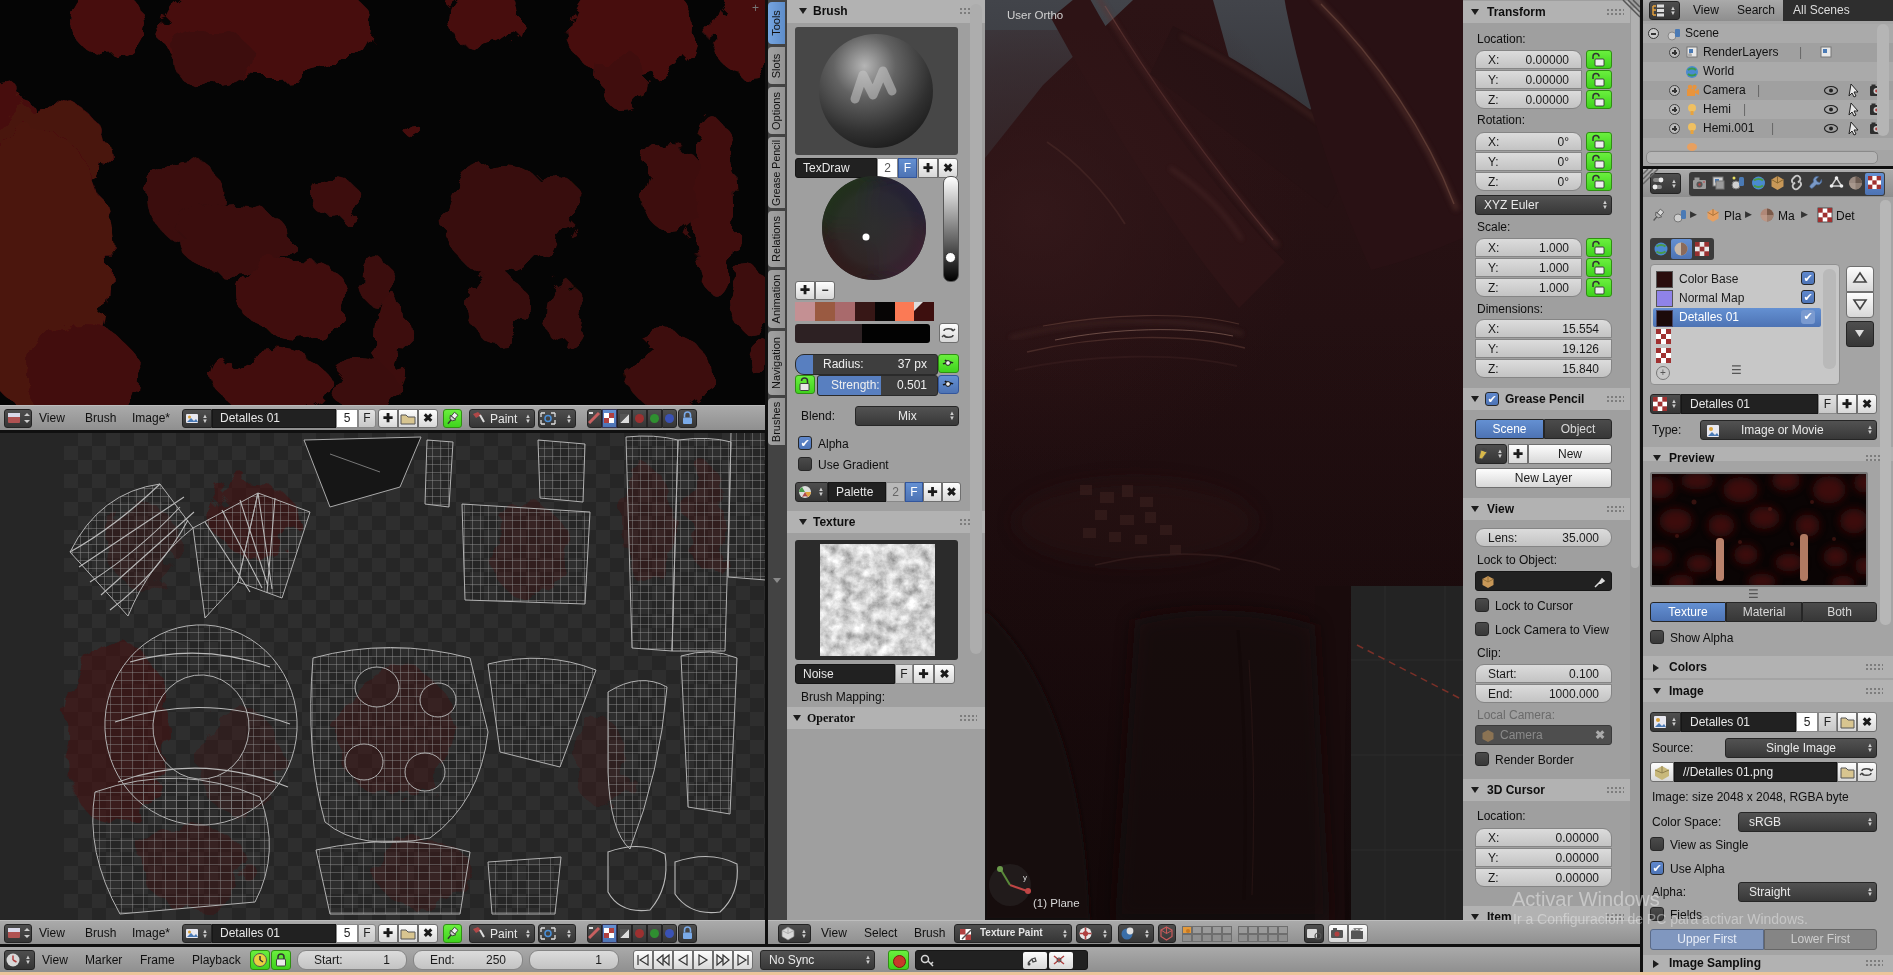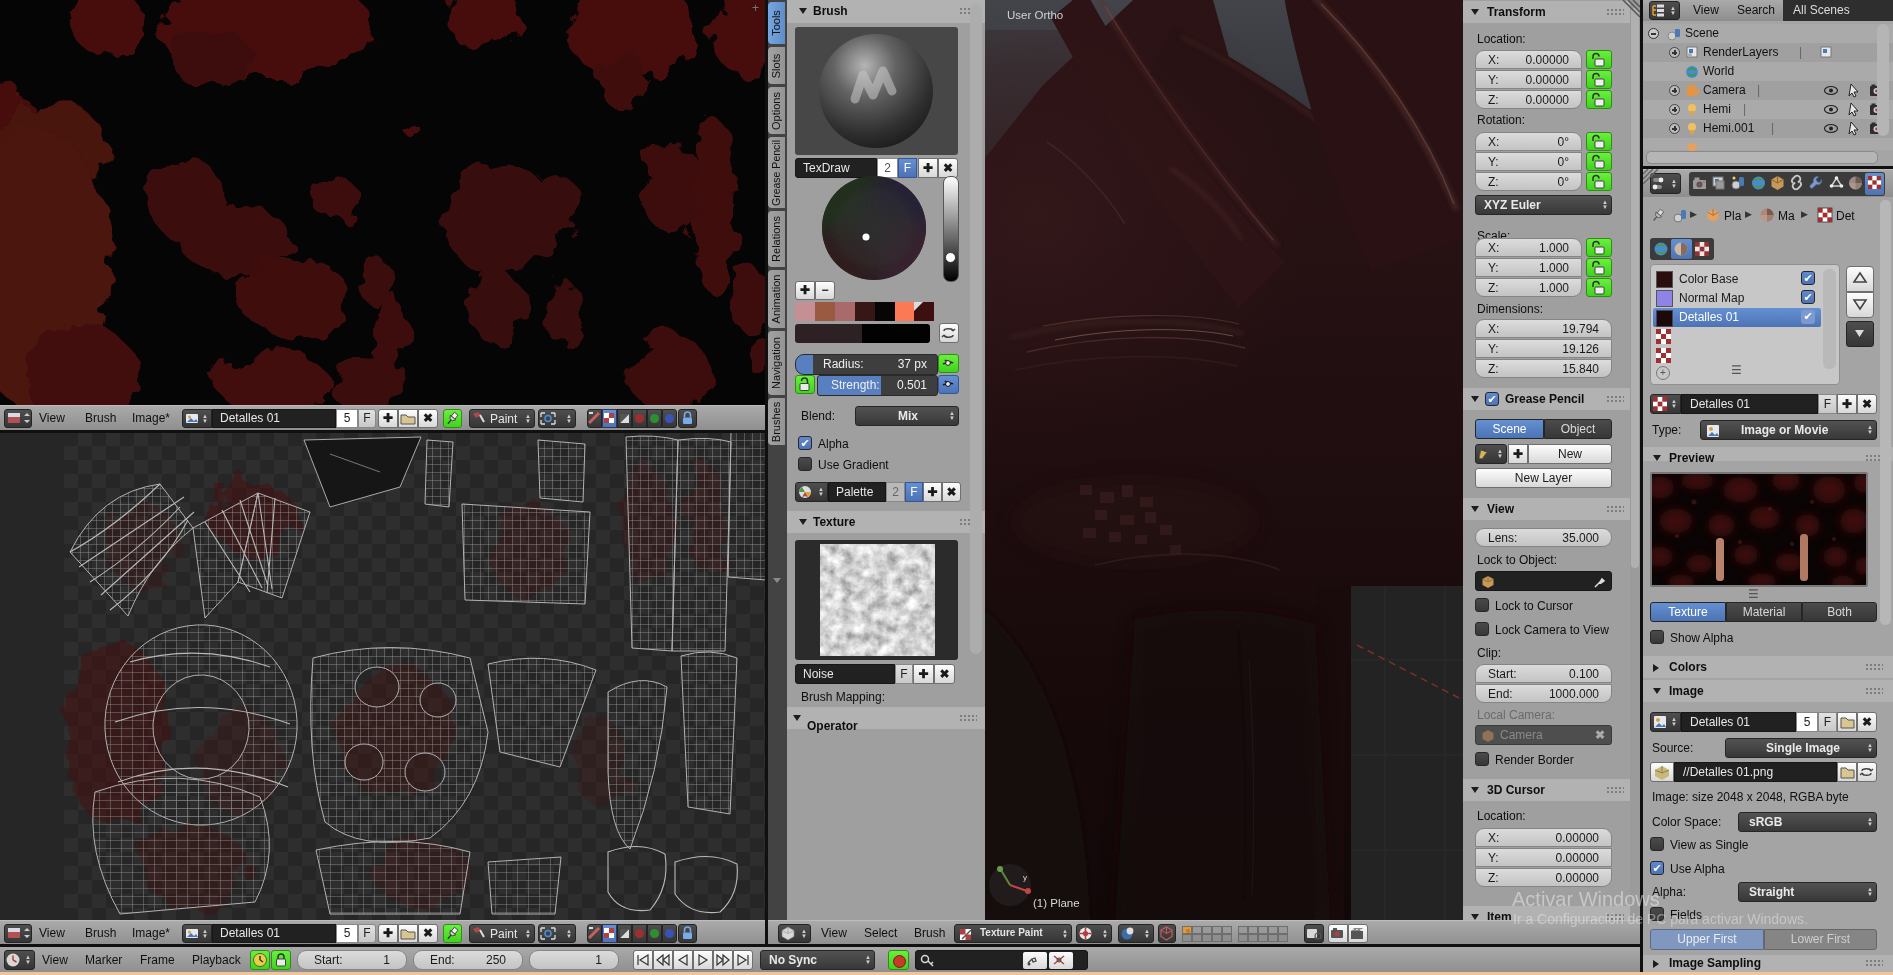--- a/index.html
+++ b/index.html
@@ -3,21 +3,21 @@
 html,body{margin:0;padding:0;background:#000;}
 #page{position:relative;width:1893px;height:975px;overflow:hidden;background:#9a9a9a;font-family:"Liberation Sans",sans-serif;font-size:12px;color:#111;}
 .abs{position:absolute;}
 .hdr{background:linear-gradient(#aaaaaa,#8e8e8e);border-top:1px solid #bdbdbd;}
 .mtxt{color:#101010;font-size:12px;line-height:20px;}
 .btnw{background:linear-gradient(#fdfdfd,#d8d8d8);border:1px solid #6f6f6f;border-radius:3px;box-sizing:border-box;color:#1a1a1a;text-align:center;}
 .btnd{background:linear-gradient(#4e4e4e,#353535);border:1px solid #242424;border-radius:3px;box-sizing:border-box;color:#e6e6e6;}
 .fld{background:linear-gradient(#dcdcdc,#c3c3c3);border:1px solid #858585;border-radius:9px;box-sizing:border-box;color:#1a1a1a;}
 .fldd{background:linear-gradient(#dcdcdc,#c3c3c3);border:1px solid #858585;box-sizing:border-box;color:#1a1a1a;}
 .tfld{background:#212121;border:1px solid #161616;border-radius:3px;box-sizing:border-box;color:#e8e8e8;}
-.menu{background:linear-gradient(#525252,#383838);border:1px solid #262626;border-radius:3px;box-sizing:border-box;color:#e9e9e9;font-weight:bold;}
+.menu{background:linear-gradient(#525252,#383838);border:1px solid #262626;border-radius:3px;box-sizing:border-box;color:#e9e9e9;}
 .blue{background:linear-gradient(#6490d2,#4d73b4)!important;color:#fff!important;}
 .grn{background:linear-gradient(#6aef3e,#3fd31d);border:1px solid #2f8f12;border-radius:3px;box-sizing:border-box;}
 .phead{background:#b2b2b2;color:#0e0e0e;}
 .lbl{color:#0e0e0e;font-size:12px;}
 .chk{width:14px;height:14px;border-radius:3px;background:linear-gradient(#4a4a4a,#383838);border:1px solid #272727;box-sizing:border-box;}
 .chk.on{background:linear-gradient(#6088cc,#4d74b6);color:#fff;font-size:11px;line-height:12px;text-align:center;}
 .updn{position:absolute;right:3px;top:0;height:100%;display:flex;flex-direction:column;justify-content:center;color:#cfcfcf;font-size:6px;line-height:5px;}
 .grip{width:18px;height:9px;background-image:radial-gradient(circle,#7d7d7d 1px,rgba(0,0,0,0) 1.2px);background-size:4px 4px;}
 .seg{box-sizing:border-box;background:linear-gradient(#4b4b4b,#373737);color:#d9d9d9;text-align:center;border:1px solid #262626;}
 .tri-r{display:inline-block;width:0;height:0;border-left:6px solid #1c1c1c;border-top:4px solid transparent;border-bottom:4px solid transparent;}
@@ -417,21 +417,21 @@
             </filter>
           </defs>
           <rect width="115" height="112" filter="url(#nz)"></rect>
         </svg>
       </div>
 <div class="abs tfld" style="left:8px;top:664px;width:100px;height:20px;border-radius:3px 0 0 3px;line-height:18px;padding-left:7px;">Noise</div>
 <div class="abs" style="left:108px;top:664px;width:18px;height:20px;background:linear-gradient(#e2e2e2,#c8c8c8);border:1px solid #888;box-sizing:border-box;text-align:center;line-height:18px;color:#222;">F</div>
 <div class="abs btnw" style="left:126px;top:664px;width:21px;height:20px;border-radius:0;line-height:18px;font-weight:bold;">✚</div>
 <div class="abs btnw" style="left:147px;top:664px;width:21px;height:20px;border-radius:0 3px 3px 0;line-height:18px;font-weight:bold;">✖</div>
 <span class="abs lbl" style="left:14px;top:690px;">Brush Mapping:</span>
-<div class="abs phead" style="left:0;top:707px;width:198px;height:22px;"><span class="tri-d" style="margin:8px 0 0 6px;"></span><b style="position:absolute;left:20px;top:12px;">Operator</b><div class="grip" style="position:absolute;right:8px;top:7px;"></div></div>
+<div class="abs phead" style="left:0;top:707px;width:198px;height:22px;"><span class="tri-d" style="margin:8px 0 0 6px;"></span><b style="position:absolute;left:20px;top:4px;font-family:Liberation Serif, serif;">Operator</b><div class="grip" style="position:absolute;right:8px;top:7px;"></div></div>
 <div class="abs" style="left:183px;top:4px;width:12px;height:650px;border-radius:6px;background:#adadad;"></div>
 </div>
 
 <div class="abs" style="left:985px;top:0;width:478px;height:920px;background:#1f0e0f;">
 <svg width="478" height="920" style="position:absolute;left:0;top:0">
 <defs>
 <linearGradient id="vbg" x1="0" y1="0" x2="0" y2="1">
             <stop offset="0%" stop-color="#42444a"></stop>
             <stop offset="100%" stop-color="#34353a"></stop>
           </linearGradient>
@@ -637,21 +637,21 @@
         <span style="position:absolute;right:12px;top:2px;">0°</span>
       </div>
 <div class="abs grn" style="left:123px;top:172px;width:26px;height:19px;"><svg width="24" height="17">
           <rect x="8" y="8" width="9" height="7" rx="1" fill="#eee" stroke="#333" stroke-width="0.9"></rect>
           <path d="M10 8V5.5a3 3 0 016 0" fill="none" stroke="#333" stroke-width="1.5" transform="translate(-4 0)"></path>
         </svg></div>
 <div class="abs menu" style="left:12px;top:195px;width:137px;height:20px;">
         <span style="position:absolute;left:8px;top:2px;">XYZ Euler</span>
         <div class="updn">▲<br>▼</div>
       </div>
-<span class="abs lbl" style="left:14px;top:229px;color:#0e0e0e;">Scale:</span>
+<span class="abs lbl" style="left:14px;top:220px;color:#0e0e0e;">Scale:</span>
 <div class="abs fldd" style="left:12px;top:238px;width:107px;height:19px;border-radius:9px 9px 0 0;">
         <span style="position:absolute;left:12px;top:2px;">X:</span>
         <span style="position:absolute;right:12px;top:2px;">1.000</span>
       </div>
 <div class="abs grn" style="left:123px;top:238px;width:26px;height:19px;"><svg width="24" height="17">
           <rect x="8" y="8" width="9" height="7" rx="1" fill="#eee" stroke="#333" stroke-width="0.9"></rect>
           <path d="M10 8V5.5a3 3 0 016 0" fill="none" stroke="#333" stroke-width="1.5" transform="translate(-4 0)"></path>
         </svg></div>
 <div class="abs fldd" style="left:12px;top:258px;width:107px;height:19px;border-radius:0;">
         <span style="position:absolute;left:12px;top:2px;">Y:</span>
@@ -665,21 +665,21 @@
         <span style="position:absolute;left:12px;top:2px;">Z:</span>
         <span style="position:absolute;right:12px;top:2px;">1.000</span>
       </div>
 <div class="abs grn" style="left:123px;top:278px;width:26px;height:19px;"><svg width="24" height="17">
           <rect x="8" y="8" width="9" height="7" rx="1" fill="#eee" stroke="#333" stroke-width="0.9"></rect>
           <path d="M10 8V5.5a3 3 0 016 0" fill="none" stroke="#333" stroke-width="1.5" transform="translate(-4 0)"></path>
         </svg></div>
 <span class="abs lbl" style="left:14px;top:302px;color:#0e0e0e;">Dimensions:</span>
 <div class="abs fldd" style="left:12px;top:319px;width:137px;height:19px;border-radius:9px 9px 0 0;">
         <span style="position:absolute;left:12px;top:2px;">X:</span>
-        <span style="position:absolute;right:12px;top:2px;">19.794</span>
+        <span style="position:absolute;right:12px;top:2px;">15.554</span>
       </div>
 <div class="abs fldd" style="left:12px;top:339px;width:137px;height:19px;border-radius:0;">
         <span style="position:absolute;left:12px;top:2px;">Y:</span>
         <span style="position:absolute;right:12px;top:2px;">19.126</span>
       </div>
 <div class="abs fldd" style="left:12px;top:359px;width:137px;height:19px;border-radius:0 0 9px 9px;">
         <span style="position:absolute;left:12px;top:2px;">Z:</span>
         <span style="position:absolute;right:12px;top:2px;">15.840</span>
       </div>
 <div class="abs phead" style="left:0;top:388px;width:167px;height:22px;"><span class="tri-d" style="margin:8px 0 0 8px;"></span><div class="chk on" style="position:absolute;left:22px;top:4px;">✔</div><b style="position:absolute;left:42px;top:4px;">Grease Pencil</b><div class="grip" style="position:absolute;right:6px;top:7px;"></div></div>

